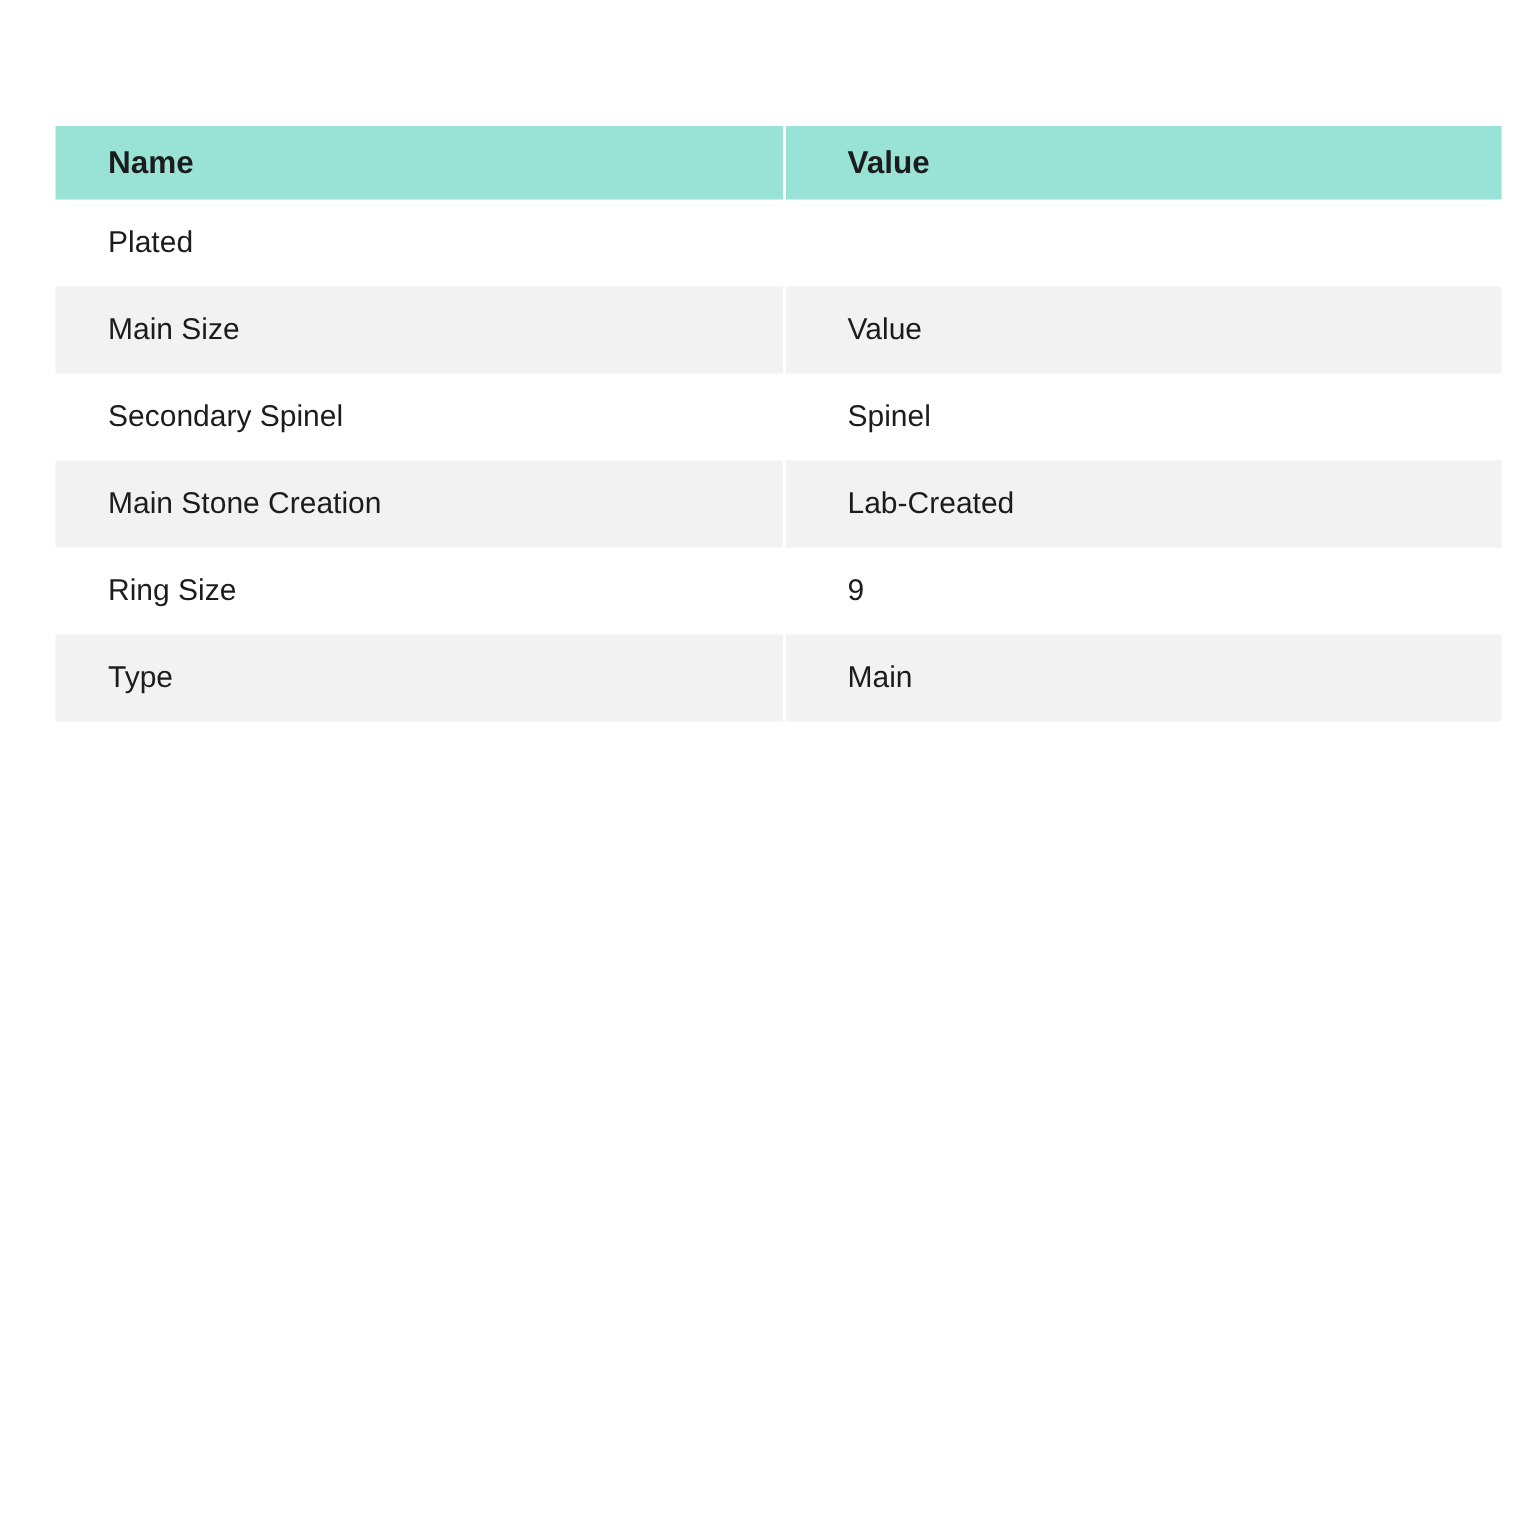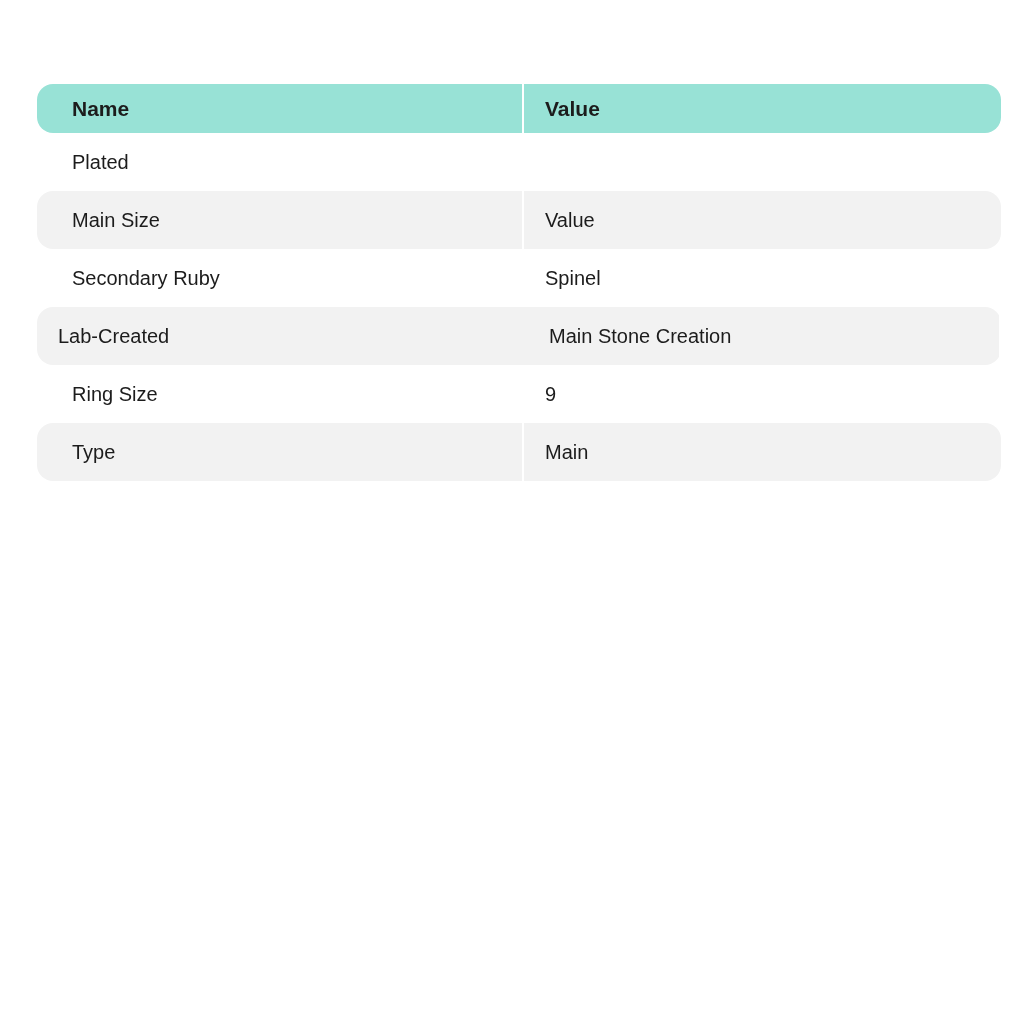--- a/index.html
+++ b/index.html
@@ -29,21 +29,20 @@
     left: 37px;
     top: 84px;
     width: 964px;
   }
   .row {
     display: flex;
     align-items: center;
     height: 58px;
     font-size: 20px;
     font-weight: 400;
-    border-radius: 16px;
   }
   .header-row {
     height: 49px;
     background: var(--header-bg);
     font-weight: 700;
     font-size: 21px;
   }
   
   .row:nth-child(odd):not(.header-row) {
     background: var(--row-stripe);
@@ -54,20 +53,21 @@
     align-items: center;
   }
   .name-cell {
     width: 487px;
     padding-left: 35px;
     border-right: 2px solid #ffffff;
   }
   .value-cell {
     flex: 1;
     padding-left: 21px;
+    margin-left: 20px;
   }
 </style>
 </head>
 <body>
 
 <div class="page">
   <div class="spec-table">
 
     <div class="row header-row">
       <div class="cell name-cell">Name</div>
@@ -77,27 +77,27 @@
     <div class="row">
       <div class="cell name-cell">Plated</div>
     </div>
 
     <div class="row">
       <div class="cell name-cell">Main Size</div>
       <div class="cell value-cell">Value</div>
     </div>
 
     <div class="row">
-      <div class="cell name-cell">Secondary Ruby</div>
+      <div class="cell name-cell">Secondary Spinel</div>
       <div class="cell value-cell">Spinel</div>
     </div>
 
     <div class="row">
+      <div class="cell name-cell">Main Stone Creation</div>
       <div class="cell value-cell">Lab-Created</div>
-      <div class="cell name-cell">Main Stone Creation</div>
     </div>
 
     <div class="row">
       <div class="cell name-cell">Ring Size</div>
       <div class="cell value-cell">9</div>
     </div>
 
     <div class="row">
       <div class="cell name-cell">Type</div>
       <div class="cell value-cell">Main</div>

